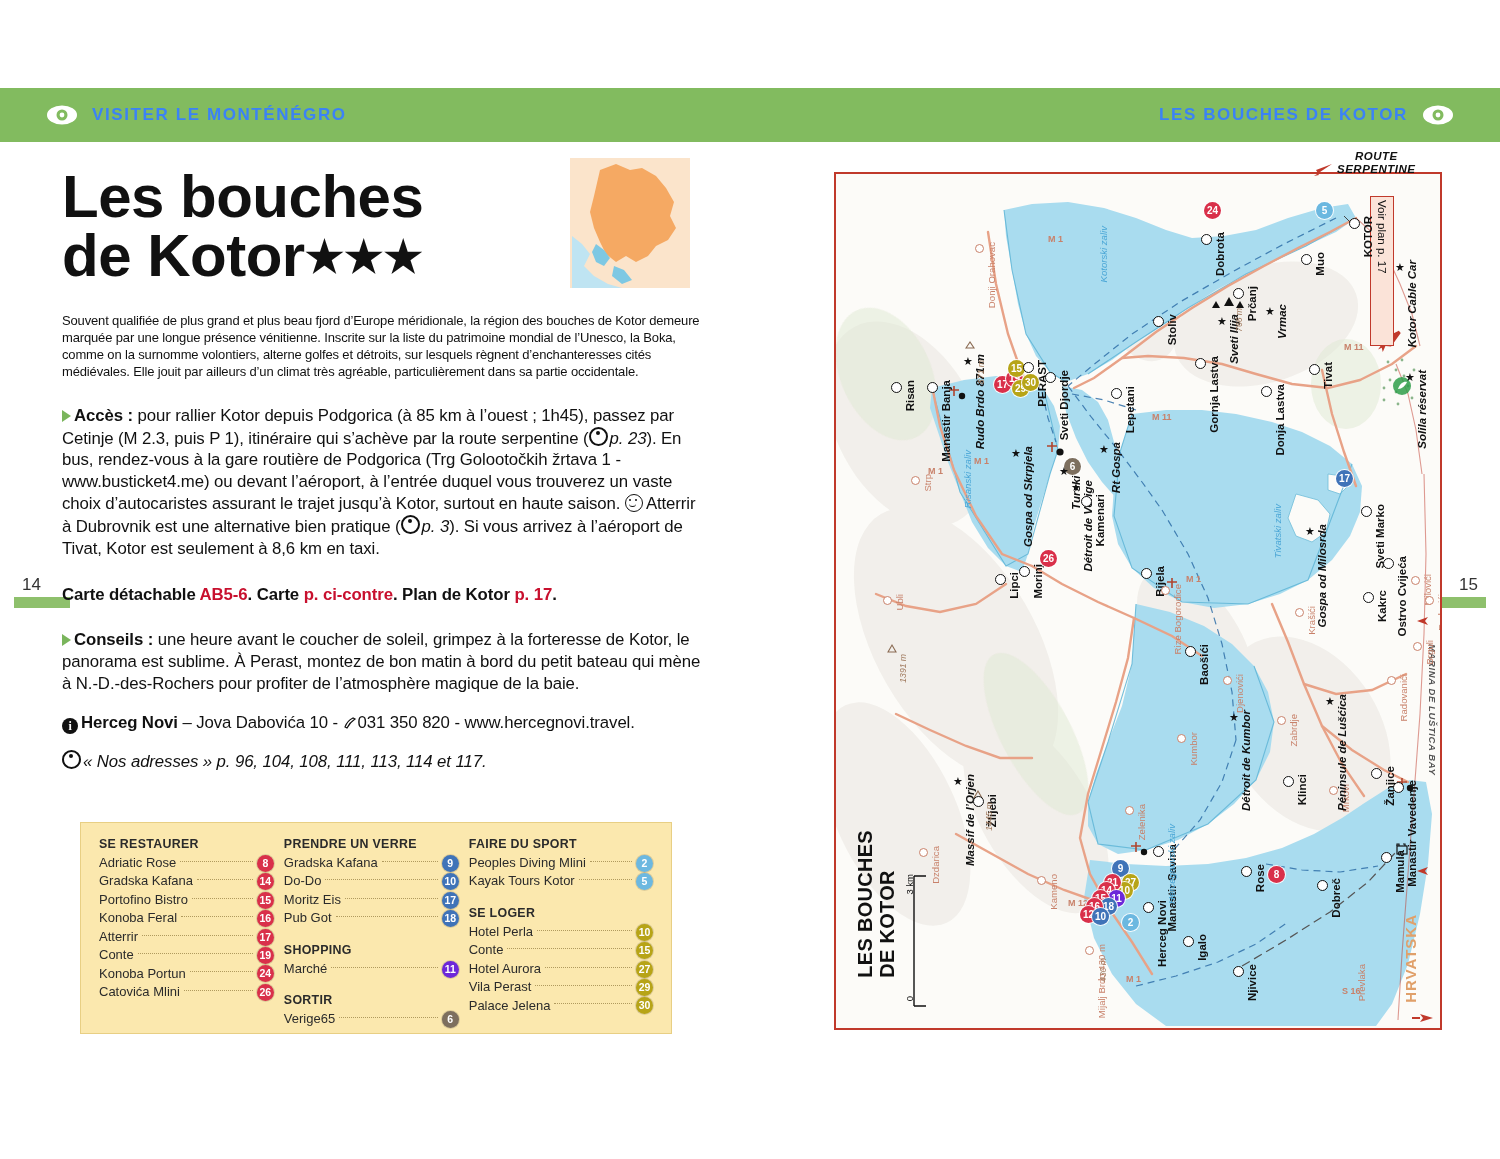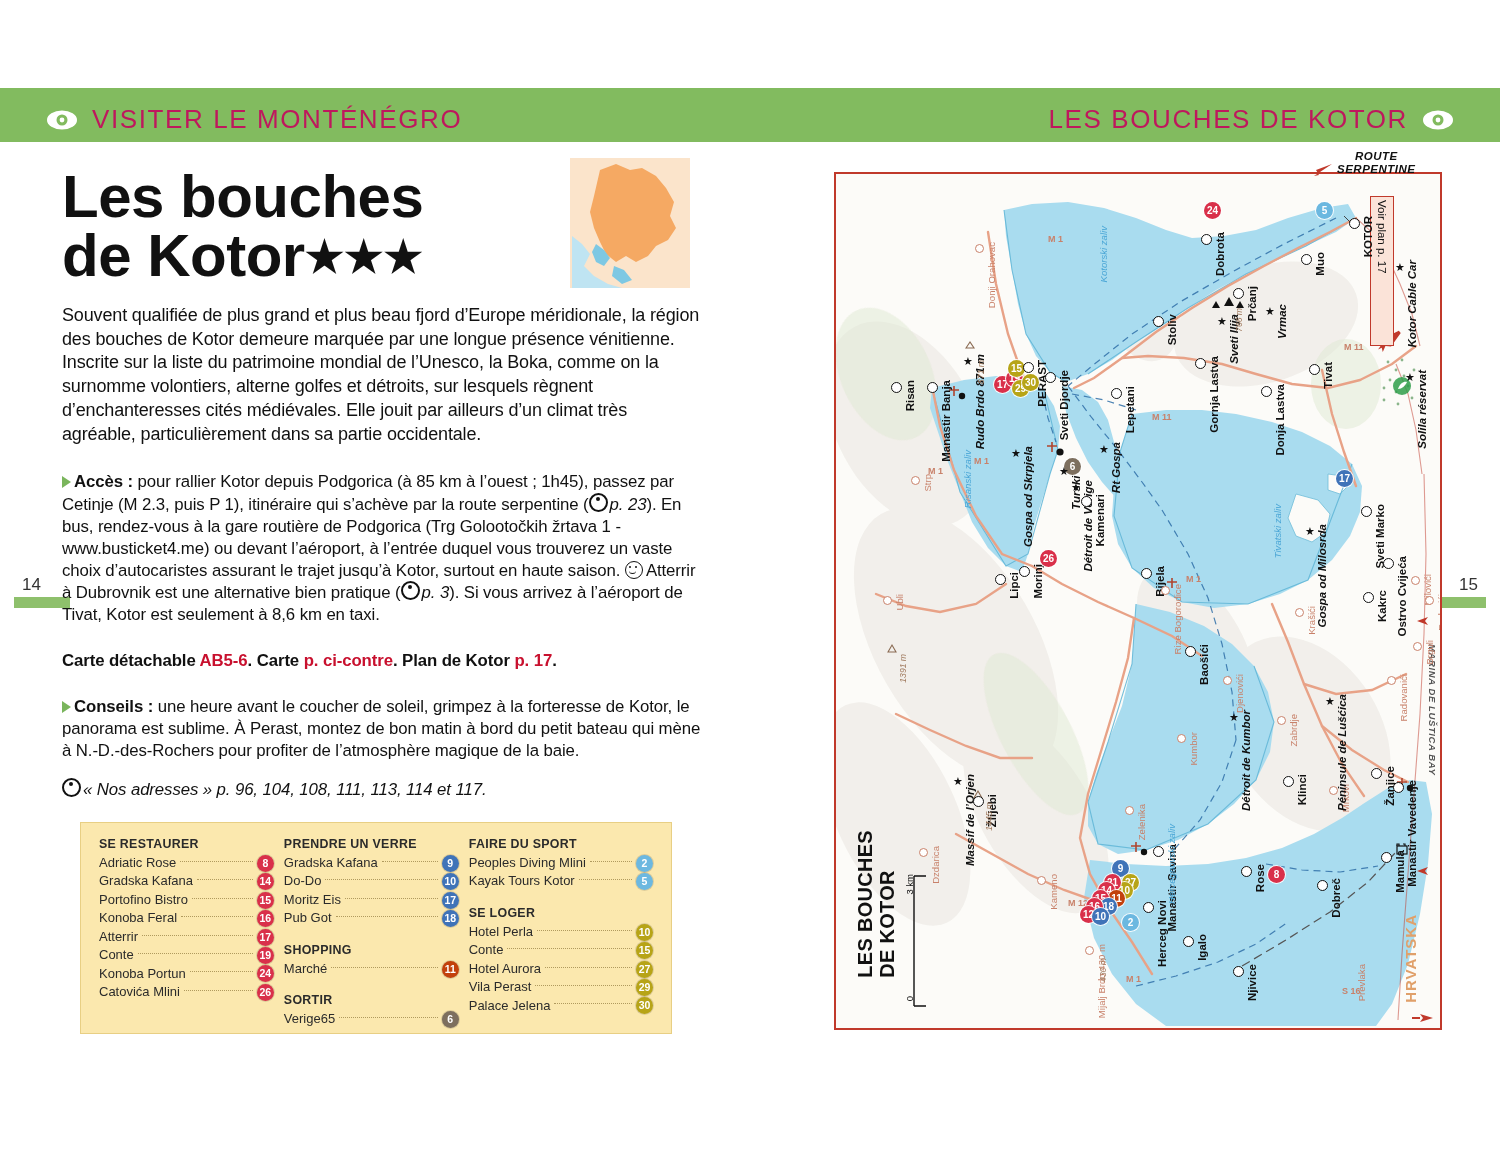--- a/index.html
+++ b/index.html
@@ -20,21 +20,21 @@
     position:absolute;left:0;top:88px;width:1500px;height:54px;
     background:#82bb5f;
   }
   .header-left{
     position:absolute;left:46px;top:104px;display:flex;align-items:center;gap:14px;
   }
   .header-right{
     position:absolute;right:46px;top:104px;display:flex;align-items:center;gap:14px;
   }
   .hdr-text{
-    color:#be185d;font-size:26px;letter-spacing:1.6px;font-weight:400;
+    color:#3b82f6;font-size:17px;letter-spacing:1.6px;font-weight:700;
     text-transform:uppercase;white-space:nowrap;
   }
   .eye{
     width:32px;height:22px;position:relative;display:inline-block;
   }
   .eye svg{display:block;}
 
   
   .pagenum{
     position:absolute;font-size:17px;color:#333;font-weight:400;
@@ -56,21 +56,21 @@
   }
   h1.title .stars{font-size:44px;letter-spacing:0px;vertical-align:4px;}
 
   .thumb-map{
     position:absolute;left:570px;top:158px;width:120px;height:130px;
     background:#f6e6d2;overflow:hidden;
   }
   .thumb-map svg{display:block;}
 
   .intro{
-    margin-top:18px;font-size:18px;line-height:1.33;color:#111;
+    margin-top:26px;font-size:13px;line-height:1.33;color:#111;
     letter-spacing:-0.15px;
   }
   .para{font-size:16.8px;line-height:1.30;color:#111;margin-top:24px;letter-spacing:-0.1px;}
   .para b{font-weight:700;}
   .tri{
     display:inline-block;width:0;height:0;
     border-left:9px solid #7ab55c;border-top:6px solid transparent;border-bottom:6px solid transparent;
     margin-right:3px;vertical-align:-1px;
   }
   .redtxt{color:#c8102e;font-weight:700;}
@@ -128,21 +128,21 @@
     flex:1 1 auto;border-bottom:1.6px dotted #b09a5e;margin:0 4px 4px 4px;min-width:8px;
   }
   .badge{
     flex:0 0 auto;width:17px;height:17px;border-radius:50%;
     color:#fff;font-size:10.5px;font-weight:700;line-height:17px;text-align:center;
     box-shadow:0 0 0 1px rgba(0,0,0,0.12);
   }
   .b-red{background:#d9304a;}
   .b-blue{background:#3f73b8;}
   .b-lightblue{background:#6cb8e0;}
-  .b-purple{background:#c2410c;}
+  .b-purple{background:#6d28d9;}
   .b-brown{background:#7d6f5e;}
   .b-olive{background:#b7a417;}
 
   
   .map-wrap{
     position:absolute;left:834px;top:172px;width:608px;height:858px;
     border:2px solid #c0392b;box-sizing:border-box;background:#fdfcfa;
     overflow:hidden;
   }
   .map-svg{position:absolute;left:0;top:0;}
@@ -245,20 +245,27 @@
 
     <p class="para">
       <b>Carte détachable </b><b class="redtxt">AB5-6</b><b>. Carte </b><b class="redtxt">p. ci-contre</b><b>. Plan de Kotor </b><b class="redtxt">p. 17</b><b>.</b>
     </p>
 
     <p class="para">
       <span class="tri"></span><b>Conseils :</b><span> une heure avant le coucher de soleil, grimpez à la forteresse de Kotor, le panorama est sublime. À Perast, montez de bon matin à bord du petit bateau qui mène à N.-D.-des-Rochers pour profiter de l’atmosphère magique de la baie.</span>
     </p>
 
 
+    <p class="para" style="margin-top:2px;">
+      <span class="glyph-i">i</span><b>Herceg Novi</b><span> – Jova Dabovića 10 - </span><span class="glyph-phone">
+        <svg width="14" height="14" viewBox="0 0 14 14">
+            <path d="M2 11 C3 8 6 4 10 2 L12 3 C9 5 6 8 4 12 Z" fill="none" stroke="#111" stroke-width="1.2"></path>
+          </svg>
+      </span><span>031 350 820</span><span> - www.hercegnovi.travel.</span>
+    </p>
 
     <p class="para ital" style="margin-top:2px;">
       <span class="glyph-clock"></span><span>« Nos adresses » p. 96, 104, 108, 111, 113, 114 et 117.</span>
     </p>
   </div>
 
   <div class="legend" id="legend-box">
       <div class="lgcol c1">
         <div class="lg-head">SE RESTAURER</div>
         <div class="lg-row">

